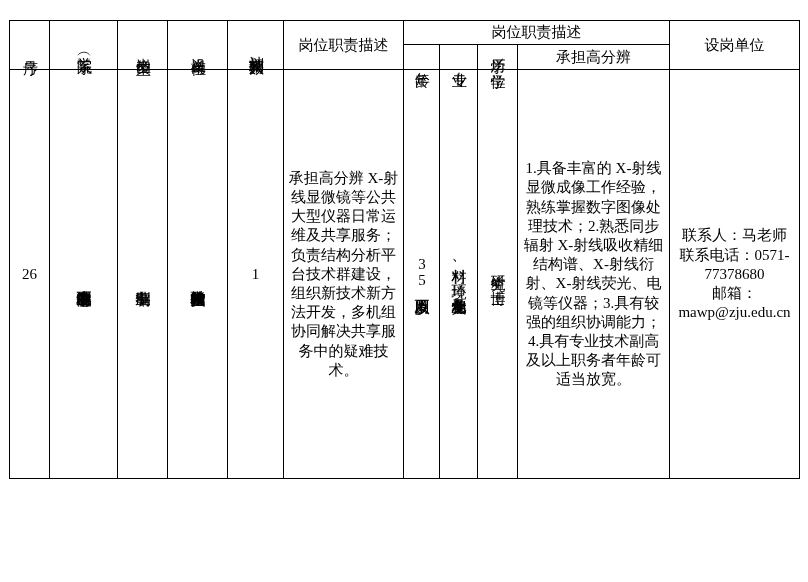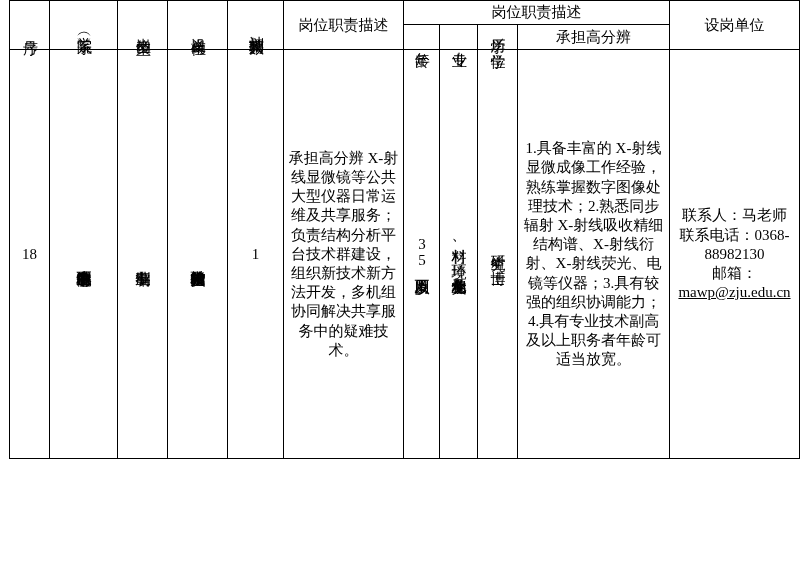--- a/index.html
+++ b/index.html
@@ -17,21 +17,21 @@
   .sheet {
     width: 808px;
     height: 582px;
     position: relative;
     box-sizing: border-box;
   }
   table.recruit {
     border-collapse: collapse;
     table-layout: fixed;
     width: 790px;
-    margin: 0 0 0 9px;
+    margin: 20px 0 0 9px;
   }
   table.recruit td, table.recruit th {
     border: 1px solid #000000;
     text-align: center;
     vertical-align: middle;
     font-weight: normal;
     padding: 2px 3px;
     font-size: 15px;
     line-height: 1.28;
   }
@@ -86,21 +86,20 @@
   col.c-major   { width: 38px; }
   col.c-degree  { width: 40px; }
   col.c-other   { width: 152px; }
   col.c-contact { width: 130px; }
 
   .data-row td {
     height: 404px;
   }
   .mono-mail {
     font-family: "Liberation Serif", serif;
-    text-decoration: underline;
     word-break: break-all;
   }
 </style>
 </head>
 <body>
 
 <div class="sheet">
   <table class="recruit">
     <colgroup>
       <col class="c-seq">
@@ -152,21 +151,21 @@
         <th>
           <span class="vert2">学历／学位</span>
         </th>
         <th>
           <span>承担高分辨</span>
         </th>
       </tr>
     </thead>
     <tbody>
       <tr class="data-row">
-        <td class="cell-body">18</td>
+        <td class="cell-body">26</td>
         <td>
           <span class="vert2" style="max-height:340px">农业生命环境学部测试中心</span>
         </td>
         <td>
           <span class="vert2" style="max-height:340px">事业编制</span>
         </td>
         <td>
           <span class="vert2" style="max-height:340px">微结构分析室实验技术岗</span>
         </td>
         <td class="cell-body">1</td>
@@ -176,20 +175,20 @@
         </td>
         <td>
           <span class="vert2" style="max-height:340px">材料、环境、化学及相关专业</span>
         </td>
         <td>
           <span class="vert2" style="max-height:340px">研究生／博士</span>
         </td>
         <td class="cell-justify">1.具备丰富的 X-射线显微成像工作经验，熟练掌握数字图像处理技术；2.熟悉同步辐射 X-射线吸收精细结构谱、X-射线衍射、X-射线荧光、电镜等仪器；3.具有较强的组织协调能力；4.具有专业技术副高及以上职务者年龄可适当放宽。</td>
         <td class="cell-left">
           <div>联系人：马老师</div>
-          <div>联系电话：0368-88982130</div>
+          <div>联系电话：0571-77378680</div>
           <div>邮箱：</div>
           <div class="mono-mail">mawp@zju.edu.cn</div>
         </td>
       </tr>
     </tbody>
   </table>
 </div>
 
 </body></html>

